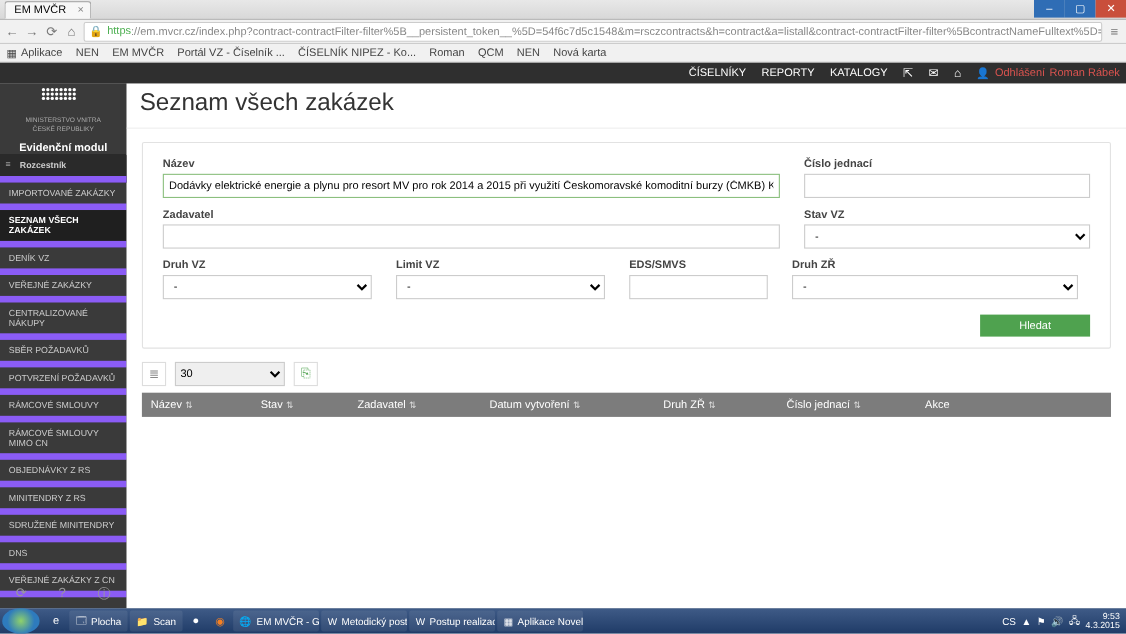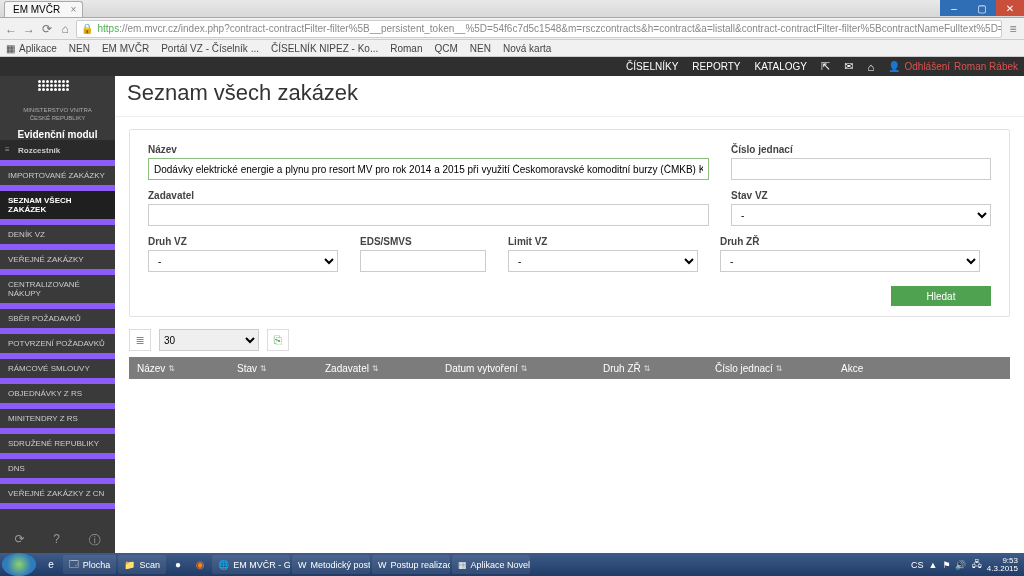--- a/index.html
+++ b/index.html
@@ -191,23 +191,24 @@
     <div class="sb-section">
       <div class="sb-item rozc">Rozcestník</div>
       <div class="sb-item">IMPORTOVANÉ ZAKÁZKY</div>
       <div class="sb-item active">SEZNAM VŠECH ZAKÁZEK</div>
       <div class="sb-item">DENÍK VZ</div>
       <div class="sb-item">VEŘEJNÉ ZAKÁZKY</div>
       <div class="sb-item">CENTRALIZOVANÉ NÁKUPY</div>
       <div class="sb-item">SBĚR POŽADAVKŮ</div>
       <div class="sb-item">POTVRZENÍ POŽADAVKŮ</div>
       <div class="sb-item">RÁMCOVÉ SMLOUVY</div>
+      <div class="sb-item">RÁMCOVÉ SMLOUVY MIMO CN</div>
       <div class="sb-item">OBJEDNÁVKY Z RS</div>
       <div class="sb-item">MINITENDRY Z RS</div>
-      <div class="sb-item">SDRUŽENÉ REPUBLIKY</div>
+      <div class="sb-item">SDRUŽENÉ MINITENDRY</div>
       <div class="sb-item">DNS</div>
       <div class="sb-item">VEŘEJNÉ ZAKÁZKY Z CN</div>
     </div>
   </div>
 
   <div class="content">
     <h1 class="page-title">Seznam všech zakázek</h1>
 
     <div class="filter-card clearfix">
       <div class="row">
@@ -228,27 +229,27 @@
         <div class="field f-stav">
           <label>Stav VZ</label>
           <select><option>-</option></select>
         </div>
       </div>
       <div class="row">
         <div class="field f-q">
           <label>Druh VZ</label>
           <select><option>-</option></select>
         </div>
+        <div class="field f-q">
+          <label>Limit VZ</label>
+          <select><option>-</option></select>
+        </div>
         <div class="field" style="width:126px">
           <label>EDS/SMVS</label>
           <input type="text" value="" style="">
-        </div>
-        <div class="field f-q">
-          <label>Limit VZ</label>
-          <select><option>-</option></select>
         </div>
         <div class="field f-last">
           <label>Druh ZŘ</label>
           <select><option>-</option></select>
         </div>
       </div>
       <button class="search-btn">Hledat</button>
     </div>
 
     <div class="list-tools">

